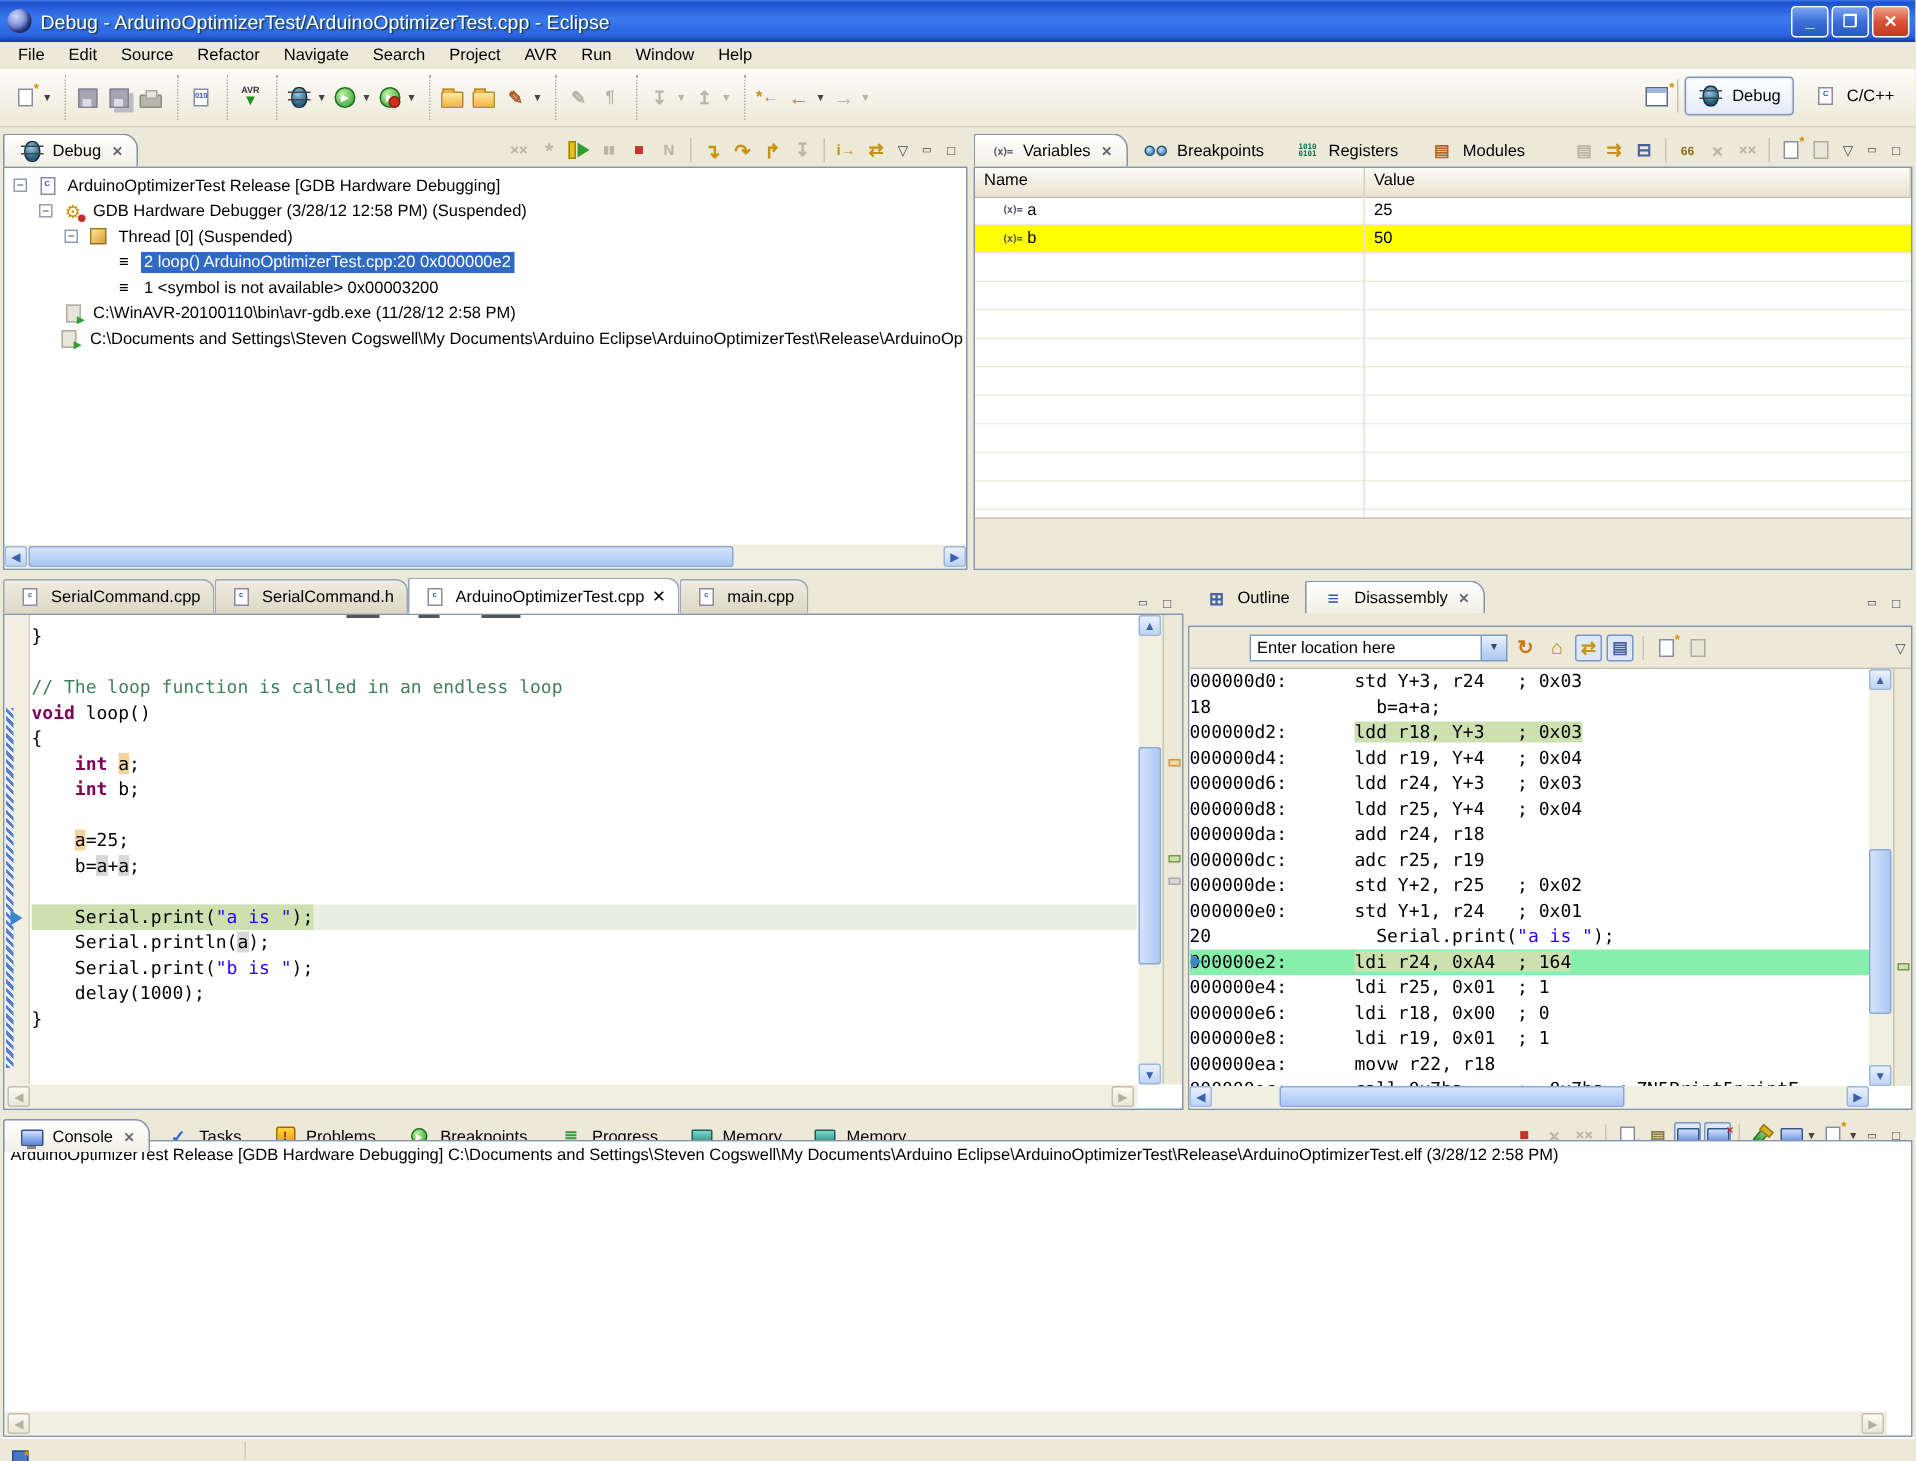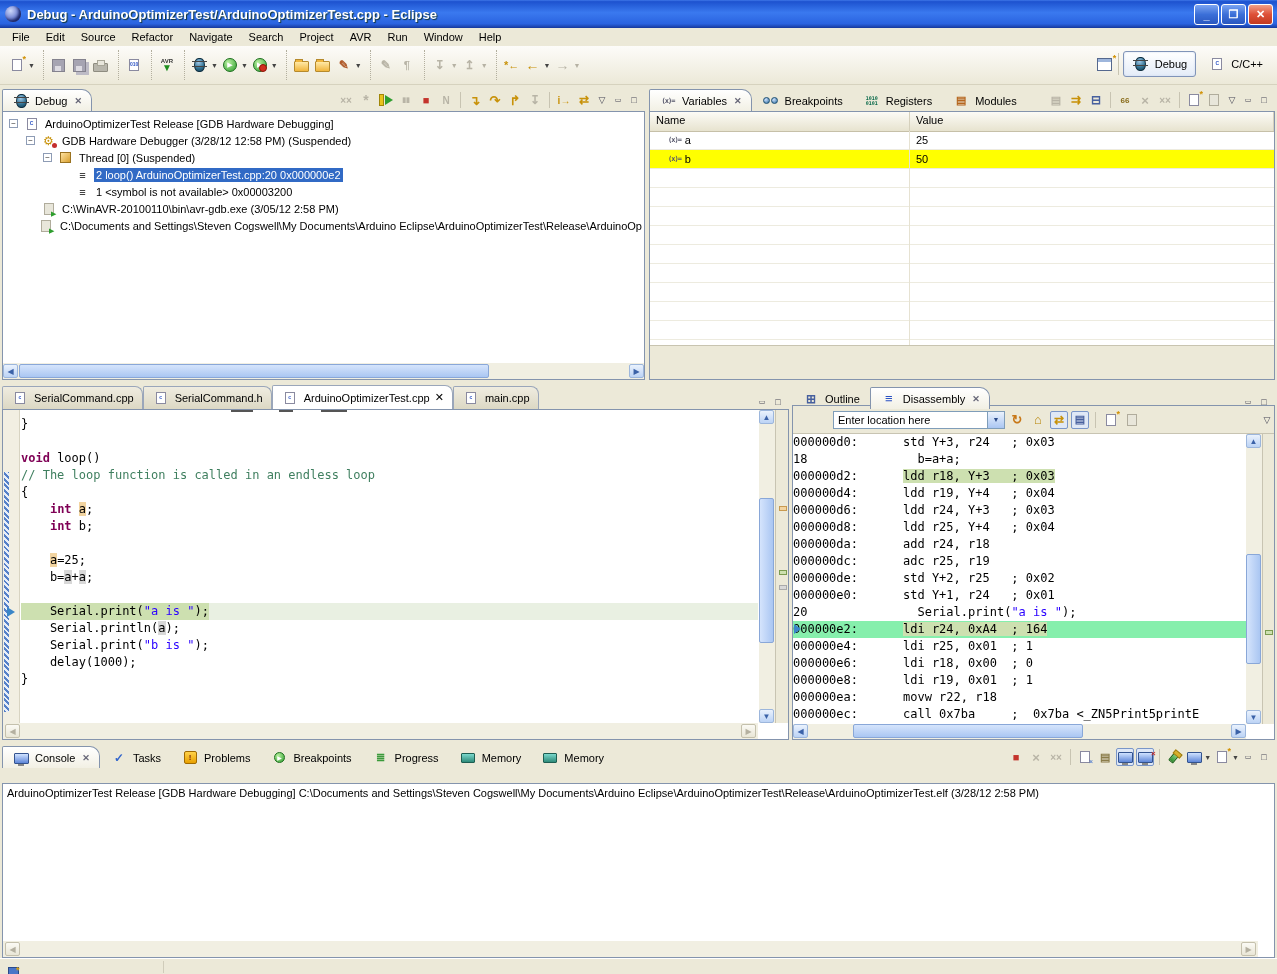--- a/index.html
+++ b/index.html
@@ -2,21 +2,21 @@
 <html style="--sel: #316ac5; --chg: #ffff00; --dbgline: #cde0b0; --kw: #7f0055; --str: #2a00ff; --cm: #3f7f5f;"><head>
 <meta charset="utf-8">
 <style>
   html,body{margin:0;padding:0}
   body{width:1277px;height:974px;position:relative;background:#ece9d8;
        font-family:"Liberation Sans",sans-serif;font-size:11px;color:#000;overflow:hidden}
   
   .titlebar{position:absolute;left:0;top:0;width:1277px;height:28px;
     background:linear-gradient(180deg,#3f77e8 0%,#1d52cf 6%,#3a79ef 45%,#2a63e0 85%,#16389c 100%);
     display:flex;align-items:center;gap:6px;padding-left:5px;box-sizing:border-box}
-  .title-text{color:#fff;font-weight:bold;font-size:13px;text-shadow:1px 1px 1px #133;white-space:nowrap}
+  .title-text{color:#fff;font-weight:normal;font-size:13px;text-shadow:1px 1px 1px #133;white-space:nowrap}
   .cp-eclipse{width:16px;height:16px;border-radius:50%;
     background:radial-gradient(circle at 35% 30%,#cdd8fa 0%,#7e8fd8 45%,#2c3c8e 100%);
     box-shadow:inset -2px -2px 3px #1a2566;flex:none}
   .winbtns{position:absolute;right:4px;top:4px;display:flex;gap:2px}
   .wb{width:25px;height:21px;border-radius:3px;border:1px solid #fff;
     background:linear-gradient(180deg,#7ba4f2,#3b6fd8 50%,#2a57c0);color:#fff;
     display:flex;align-items:center;justify-content:center;font-size:11px;font-weight:bold;box-sizing:border-box}
   .wb.close{background:linear-gradient(180deg,#f0a088,#de5038 50%,#c23a20)}
   
   .menubar{position:absolute;left:0;top:28px;width:1277px;height:18px;background:#ece9d8;
@@ -380,21 +380,21 @@
           <span class="ticon">≡</span>
           <span class="tlabel">1 &lt;symbol is not available&gt; 0x00003200</span>
         </div>
         <div class="trow" style="padding-left: 23px;">
           <span style="width: 14px;"></span>
           <span class="ticon">
             <span class="cp-doc gray">
               <span class="ov" style="color:#2e9e2e">▶</span>
             </span>
           </span>
-          <span class="tlabel">C:\WinAVR-20100110\bin\avr-gdb.exe (3/05/12 2:58 PM)</span>
+          <span class="tlabel">C:\WinAVR-20100110\bin\avr-gdb.exe (11/28/12 2:58 PM)</span>
         </div>
         <div class="trow" style="padding-left: 23px;">
           <span style="width: 14px;"></span>
           <span class="ticon">
             <span class="cp-doc gray">
               <span class="ov" style="color:#2e9e2e">▶</span>
             </span>
           </span>
           <span class="tlabel">C:\Documents and Settings\Steven Cogswell\My Documents\Arduino Eclipse\ArduinoOptimizerTest\Release\ArduinoOp</span>
         </div>
@@ -539,22 +539,22 @@
       <div class="cur-arrow" style="top:197px"></div>
     </div>
     <div class="code" id="codeLines">
         <div class="partial-line">
           <span class="pfrag" style="left: 210px; width: 22px;"></span>
           <span class="pfrag" style="left: 258px; width: 14px;"></span>
           <span class="pfrag" style="left: 300px; width: 26px;"></span>
         </div>
         <div class="cline"><span class="seg-wrap"><span>}</span></span></div>
         <div class="cline"><span class="seg-wrap"></span></div>
+        <div class="cline"><span class="seg-wrap"><span class="cm">// The loop function is called in an endless loop</span></span></div>
         <div class="cline"><span class="seg-wrap"><span class="kw">void</span><span> loop()</span></span></div>
-        <div class="cline"><span class="seg-wrap"><span class="cm">// The loop function is called in an endless loop</span></span></div>
         <div class="cline"><span class="seg-wrap"><span>{</span></span></div>
         <div class="cline"><span class="seg-wrap"><span>    </span><span class="kw">int</span><span> </span><span class="occ">a</span><span>;</span></span></div>
         <div class="cline"><span class="seg-wrap"><span>    </span><span class="kw">int</span><span> b;</span></span></div>
         <div class="cline"><span class="seg-wrap"></span></div>
         <div class="cline"><span class="seg-wrap"><span>    </span><span class="occ">a</span><span>=25;</span></span></div>
         <div class="cline"><span class="seg-wrap"><span>    b=</span><span class="occ2">a</span><span>+</span><span class="occ2">a</span><span>;</span></span></div>
         <div class="cline"><span class="seg-wrap"></span></div>
         <div class="cline current"><span class="seg-wrap"><span>    Serial.print(</span><span class="st">"a is "</span><span>);</span></span></div>
         <div class="cline"><span class="seg-wrap"><span>    Serial.println(</span><span class="occ2">a</span><span>);</span></span></div>
         <div class="cline"><span class="seg-wrap"><span>    Serial.print(</span><span class="st">"b is "</span><span>);</span></span></div>
@@ -587,21 +587,21 @@
       <div class="vtab active">
         <span class="ic" style="color: rgb(43, 82, 196); font-size: 13px; font-weight: bold;">≡</span>
         <span>Disassembly</span>
         <span class="tclose">✕</span>
       </div>
       <span class="vtoolbar">
         <span class="chrome" style="font-size: 7px;">▭</span>
         <span class="chrome">□</span>
       </span>
     </div>
-  <div class="body" style="top:20px">
+  <div class="body" style="top:32px">
     <div class="dtoolbar" id="disasmToolbar">
         <span class="loc-combo">
           <input readonly="" value="Enter location here" style="">
           <span class="cbtn">▼</span>
         </span>
         <span class="ic" style="color: rgb(200, 120, 24); font-size: 13px; font-weight: bold;">↻</span>
         <span class="ic" style="color: rgb(184, 134, 11); font-size: 13px; font-weight: bold;">⌂</span>
         <span class="ic pressed" style="color: rgb(200, 146, 10); font-size: 12px; font-weight: bold;">⇄</span>
         <span class="ic pressed" style="color: rgb(71, 96, 158); font-size: 11px; font-weight: bold;">▤</span>
         <span class="sep"></span>
@@ -722,21 +722,21 @@
         <span class="ic">
           <span class="cp-doc">
             <span class="st">*</span>
           </span>
         </span>
         <span class="dd">▼</span>
         <span class="chrome" style="font-size: 7px;">▭</span>
         <span class="chrome">□</span>
       </span>
     </div>
-  <div class="body" style="top:39px">
+  <div class="body" style="top:16px">
     <div class="console-text">
       <div class="statusline">ArduinoOptimizerTest Release [GDB Hardware Debugging] C:\Documents and Settings\Steven Cogswell\My Documents\Arduino Eclipse\ArduinoOptimizerTest\Release\ArduinoOptimizerTest.elf (3/28/12 2:58 PM)</div>
     </div>
     <div class="sb h" style="left:0;right:16px;bottom:0;height:16px">
       <span class="ar dis" style="left:2px;top:1px">◀</span>
       <span class="ar dis" style="right:2px;top:1px">▶</span>
     </div>
   </div>
 </div>
 

